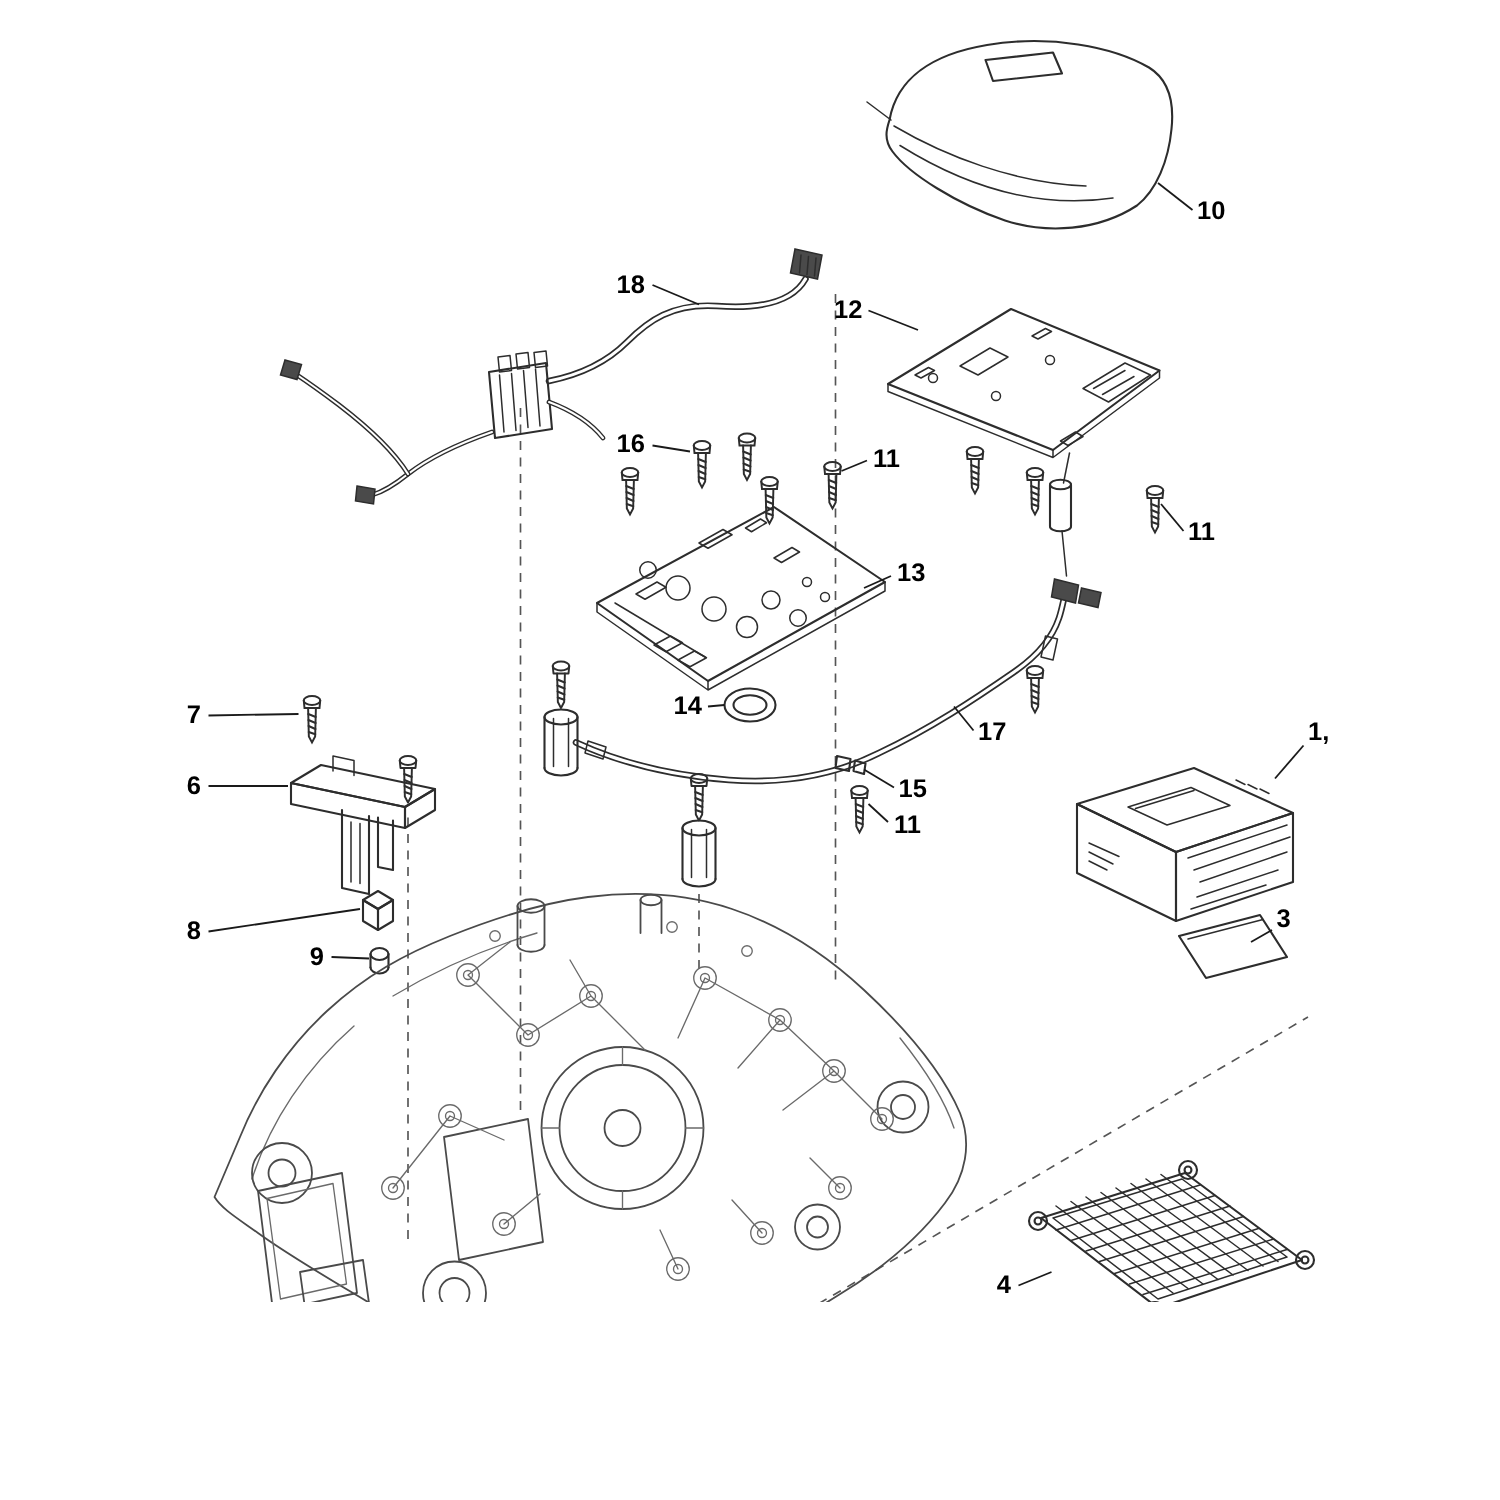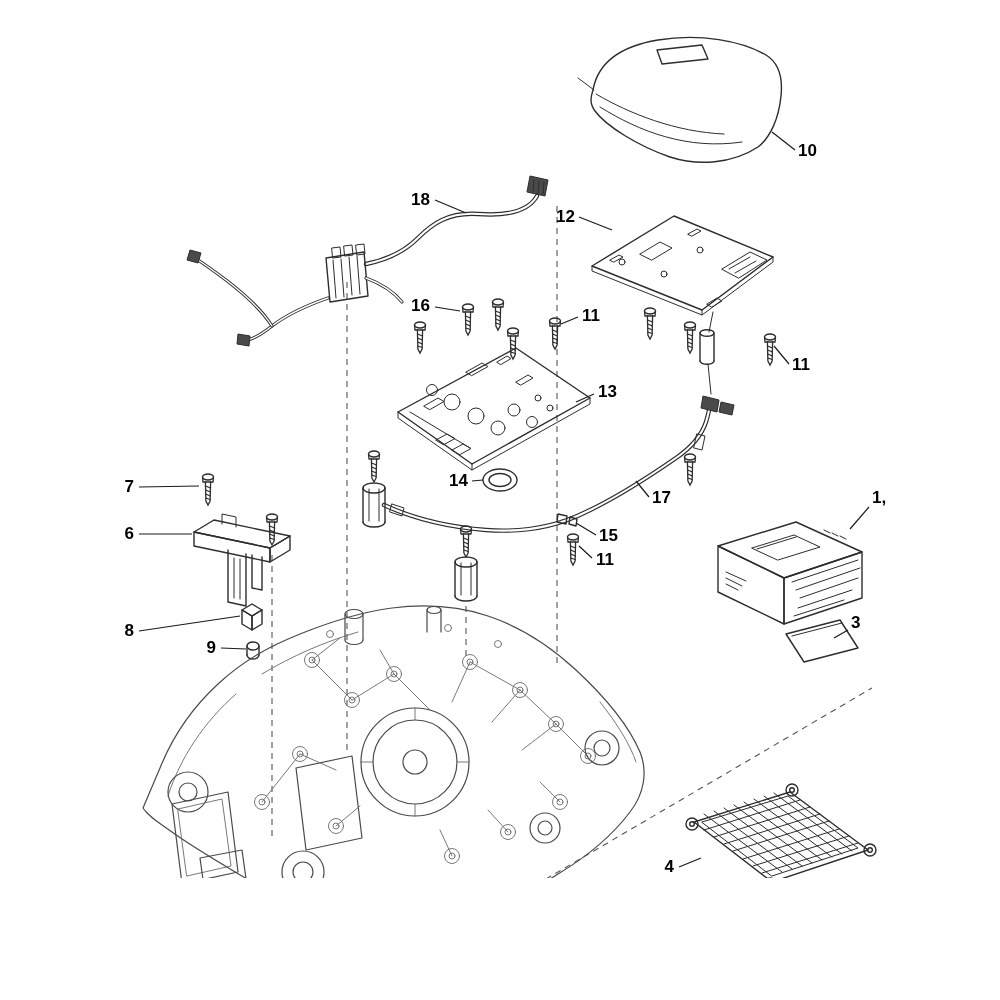--- a/index.html
+++ b/index.html
@@ -1,18 +1,18 @@
 <!DOCTYPE html>
 <html><head>
 <meta charset="utf-8">
 <style>
   html,body{margin:0;padding:0;background:#ffffff;}
   .stage{
     position:relative;width:1000px;height:868px;background:#ffffff;
-    font-family:"Liberation Sans",sans-serif;overflow:hidden;margin-top:10px;
+    font-family:"Liberation Sans",sans-serif;overflow:hidden;
   }
   svg{display:block;}
   .part{stroke:#2d2d2d;stroke-width:1.4;fill:none;stroke-linejoin:round;stroke-linecap:round;}
   .part-thin{stroke:#2d2d2d;stroke-width:1;fill:none;stroke-linejoin:round;stroke-linecap:round;}
   .dark{fill:#4a4a4a;stroke:#2d2d2d;stroke-width:1;}
   .chassis{stroke:#4a4a4a;stroke-width:1.2;fill:none;stroke-linejoin:round;stroke-linecap:round;}
   .chassis-thin{stroke:#6a6a6a;stroke-width:0.9;fill:none;stroke-linejoin:round;stroke-linecap:round;}
   .tube-outer{stroke:#2d2d2d;stroke-width:4.4;fill:none;stroke-linecap:round;}
   .tube-inner{stroke:#ffffff;stroke-width:2.1;fill:none;stroke-linecap:round;}
   .wire-outer{stroke:#2d2d2d;stroke-width:3.2;fill:none;stroke-linecap:round;}

